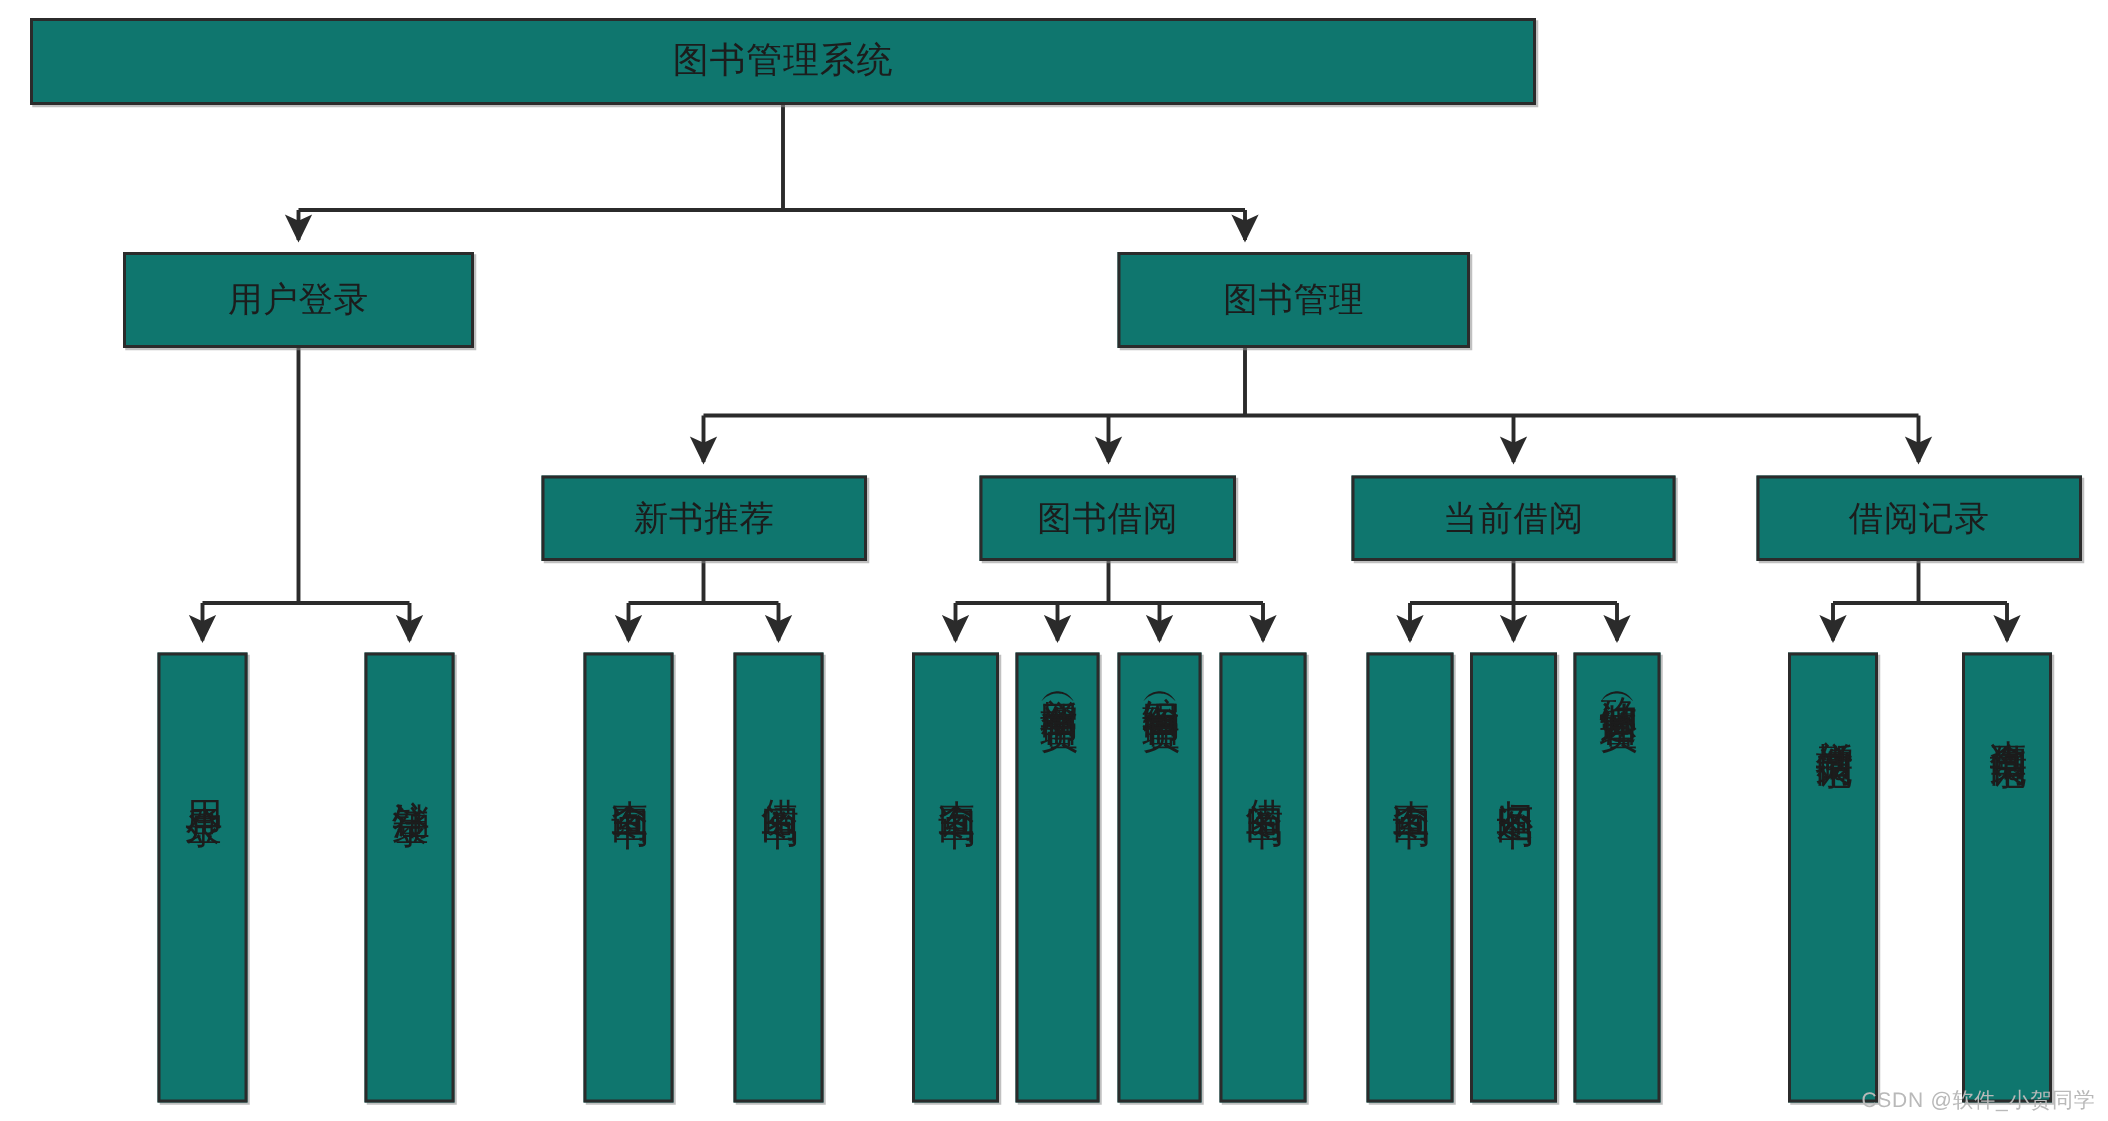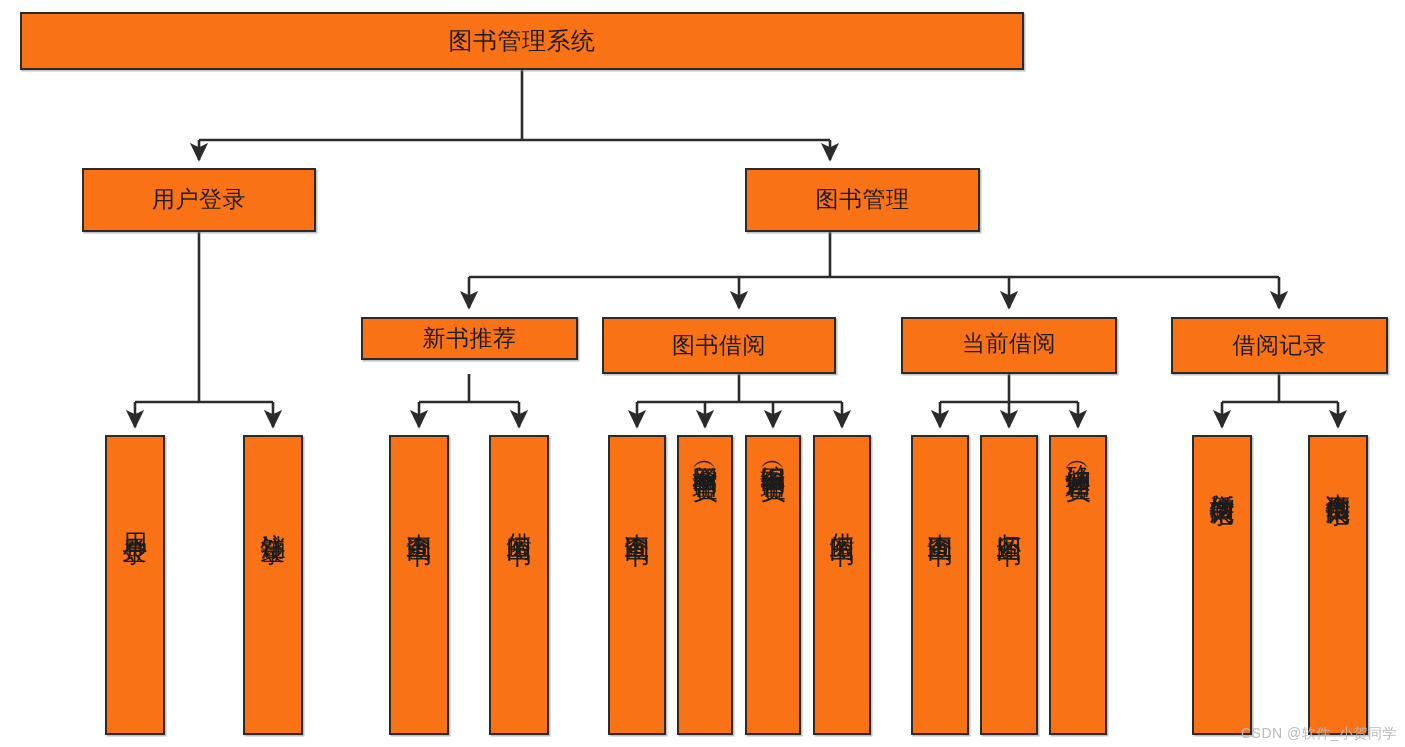--- a/index.html
+++ b/index.html
@@ -8,21 +8,21 @@
     width:1405px;height:747px;
     background:#ffffff;
     font-family:"Liberation Sans","DejaVu Sans",sans-serif;
     overflow:hidden;
   }
   #stage{position:relative;width:1405px;height:747px;background:#fff;}
   #wires{position:absolute;left:0;top:0;width:1405px;height:747px;}
 
   .node{
     position:absolute;
-    background:#f97316;
+    background:#0f766e;
     border:2.6px solid #2b2b2b;
     box-sizing:border-box;
     display:flex;
     align-items:center;
     justify-content:center;
     box-shadow:1.5px 1.5px 0 rgba(140,140,140,.55);
   }
   .node .lbl{
     color:#1c1c1c;
     font-size:23px;
@@ -120,29 +120,29 @@
   </div>
 
   <div class="node" style="left:82px;top:168px;width:234px;height:64px;">
     <span class="lbl">用户登录</span>
   </div>
 
   <div class="node" style="left:745px;top:168px;width:235px;height:64px;">
     <span class="lbl">图书管理</span>
   </div>
 
-  <div class="node" style="left:361px;top:317px;width:217px;height:43px;">
+  <div class="node" style="left:361px;top:317px;width:217px;height:57px;">
     <span class="lbl">新书推荐</span>
   </div>
 
-  <div class="node" style="left:602px;top:317px;width:234px;height:57px;">
+  <div class="node" style="left:653px;top:317px;width:171px;height:57px;">
     <span class="lbl">图书借阅</span>
   </div>
 
-  <div class="node" style="left:901px;top:317px;width:216px;height:57px;font-family:Liberation Mono, monospace;">
+  <div class="node" style="left:901px;top:317px;width:216px;height:57px;">
     <span class="lbl">当前借阅</span>
   </div>
 
   <div class="node" style="left:1171px;top:317px;width:217px;height:57px;">
     <span class="lbl">借阅记录</span>
   </div>
 
   <div class="node leaf" style="left:105px;top:435px;width:60px;height:300px;padding-top:76px;">
     <span class="lbl">用户登录</span>
   </div>

